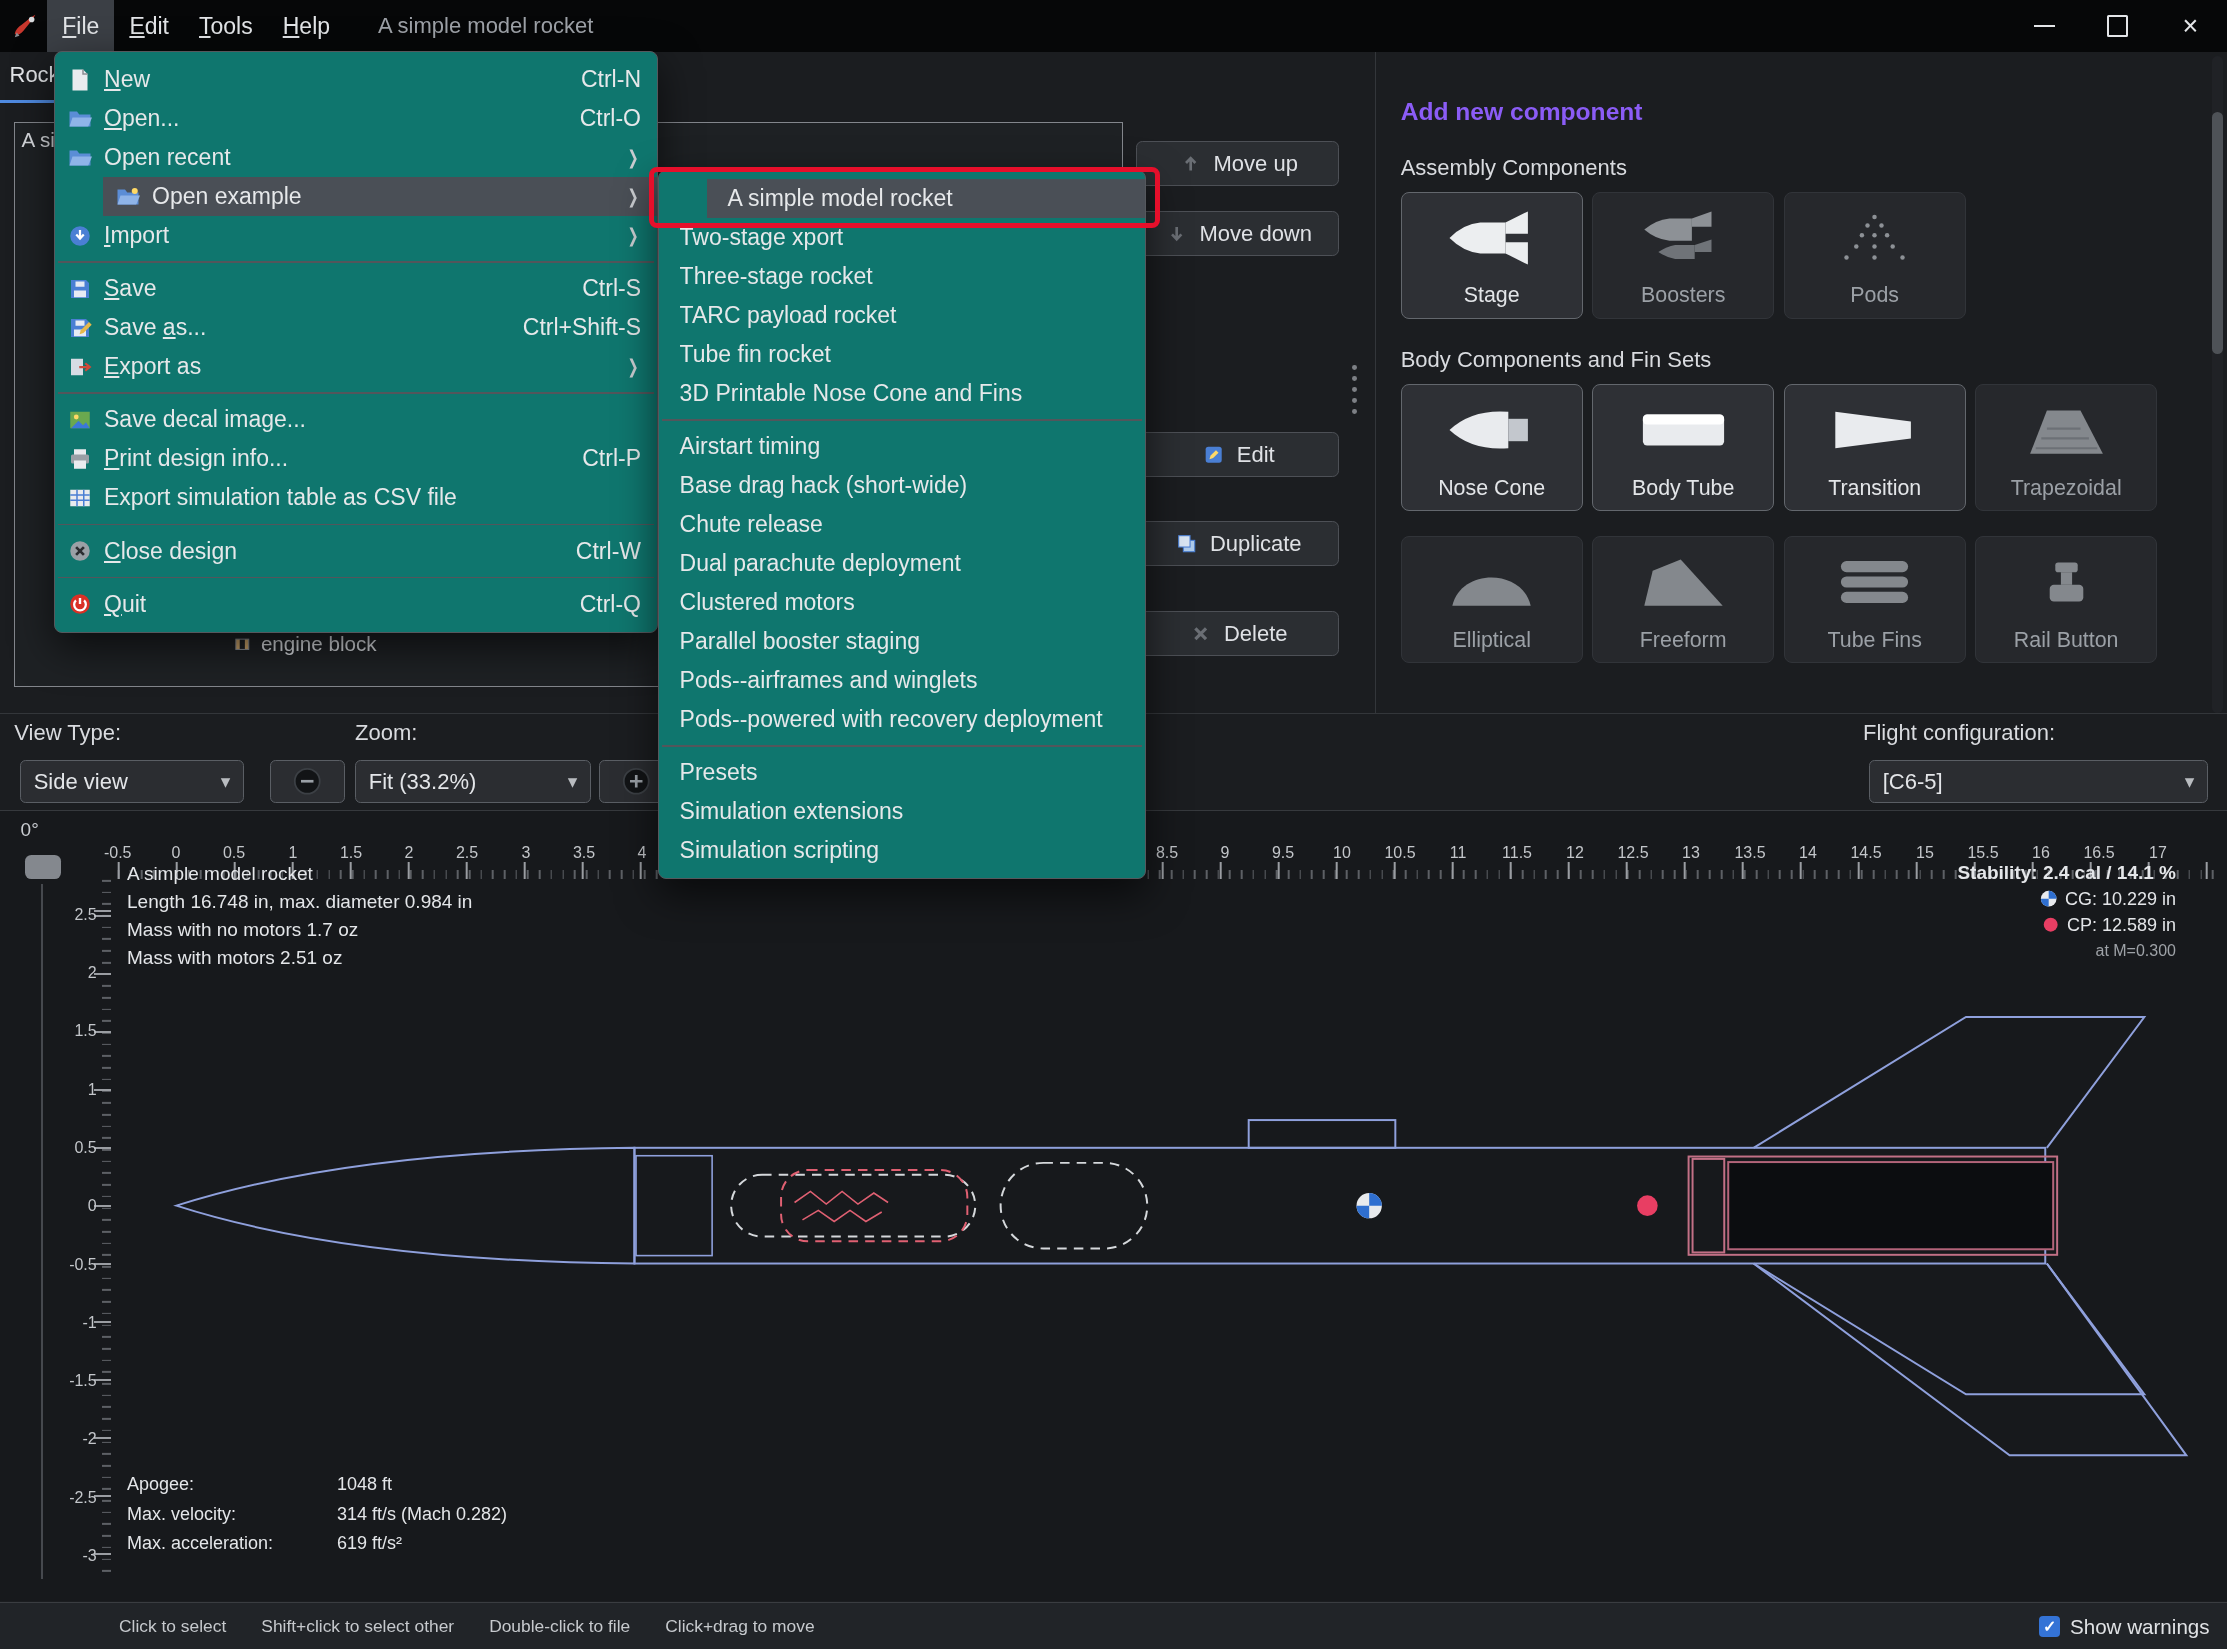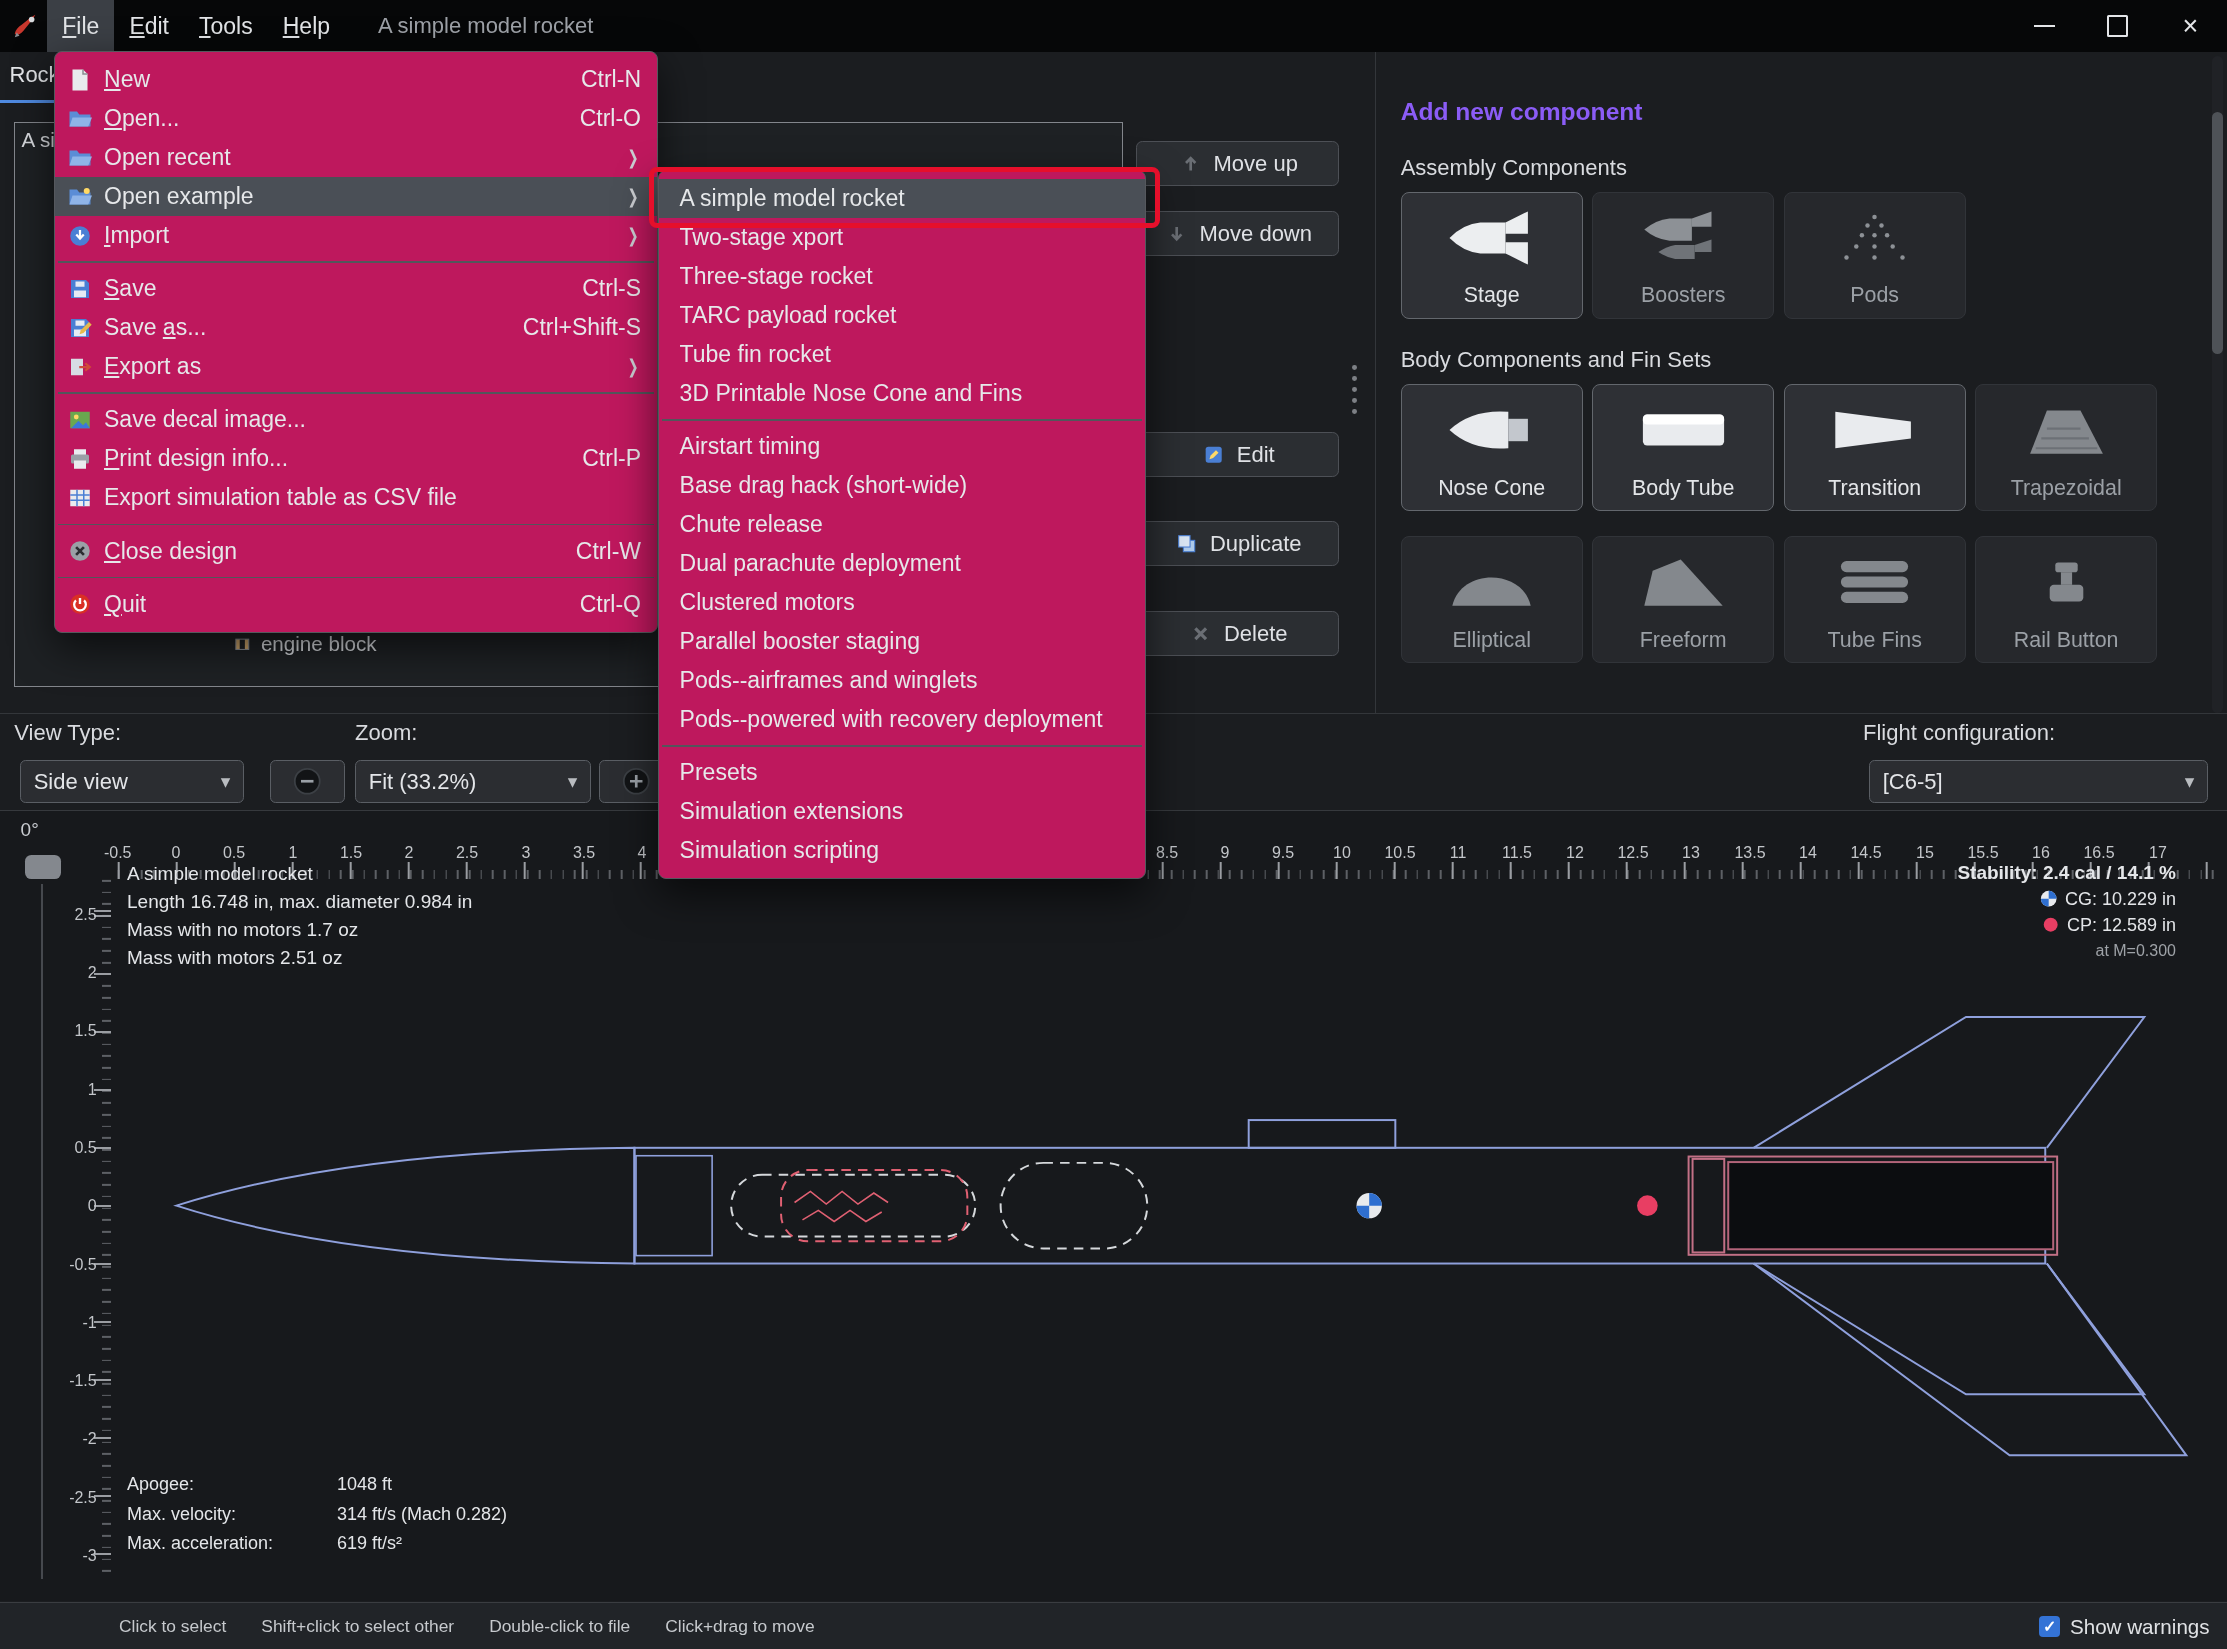--- a/index.html
+++ b/index.html
@@ -21,25 +21,25 @@
   .tabstrip{position:absolute;left:0;top:52px;height:51px;display:flex;z-index:5;}
   .tab{padding:0 24px 0 9.5px;font-size:22px;line-height:46px;color:#e3e5e8;position:relative;}
   .tab:after{content:"";position:absolute;left:0;right:0;bottom:0;height:3.2px;background:#4f8ae0;}
 
   
   .tree-panel{position:absolute;left:14.3px;top:122px;width:1109px;height:565px;border:1.6px solid #83868c;background:#1e2124;z-index:4;box-sizing:border-box;}
   .tree-row{position:absolute;display:flex;align-items:center;gap:8px;font-size:20.6px;color:#d6d9dd;white-space:nowrap;}
   .tree-icon{width:20.6px;height:20.6px;flex:0 0 auto;}
 
   
-  .menu-popup{position:absolute;background:#be185d;border:0.8px solid #55585d;border-radius:8px;box-shadow:0 14.3px 40px rgba(0,0,0,.6);padding:8px 0;box-sizing:border-box;}
+  .menu-popup{position:absolute;background:#0f766e;border:0.8px solid #55585d;border-radius:8px;box-shadow:0 14.3px 40px rgba(0,0,0,.6);padding:8px 0;box-sizing:border-box;}
   #file-menu{left:54px;top:51px;width:604px;z-index:50;}
   #example-menu{left:658px;top:170px;width:488px;z-index:60;}
   .menu-row{height:39px;display:flex;align-items:center;padding:0 16px 0 11px;gap:11px;font-size:23px;color:#e6e8ea;}
-  .menu-row.hl{background:#4a4f56;}
+  .menu-row.hl{background:#4a4f56;margin-left:48px;}
   .mi{width:27px;height:27px;flex:0 0 auto;display:flex;align-items:center;justify-content:center;}
   .mi svg{width:24px;height:24px;}
   .mlabel{white-space:nowrap;}
   .mright{margin-left:auto;display:flex;align-items:center;gap:6.3px;}
   .mshort{font-size:23px;color:#e6e8ea;white-space:nowrap;}
   .marrow{font-size:19px;color:#c9ccd0;transform:scaleX(.7);}
   .menu-sep{height:1.6px;background:#53565b;margin:6.3px 3.2px;}
   #example-menu .menu-row{padding-left:20.6px;}
 
   

